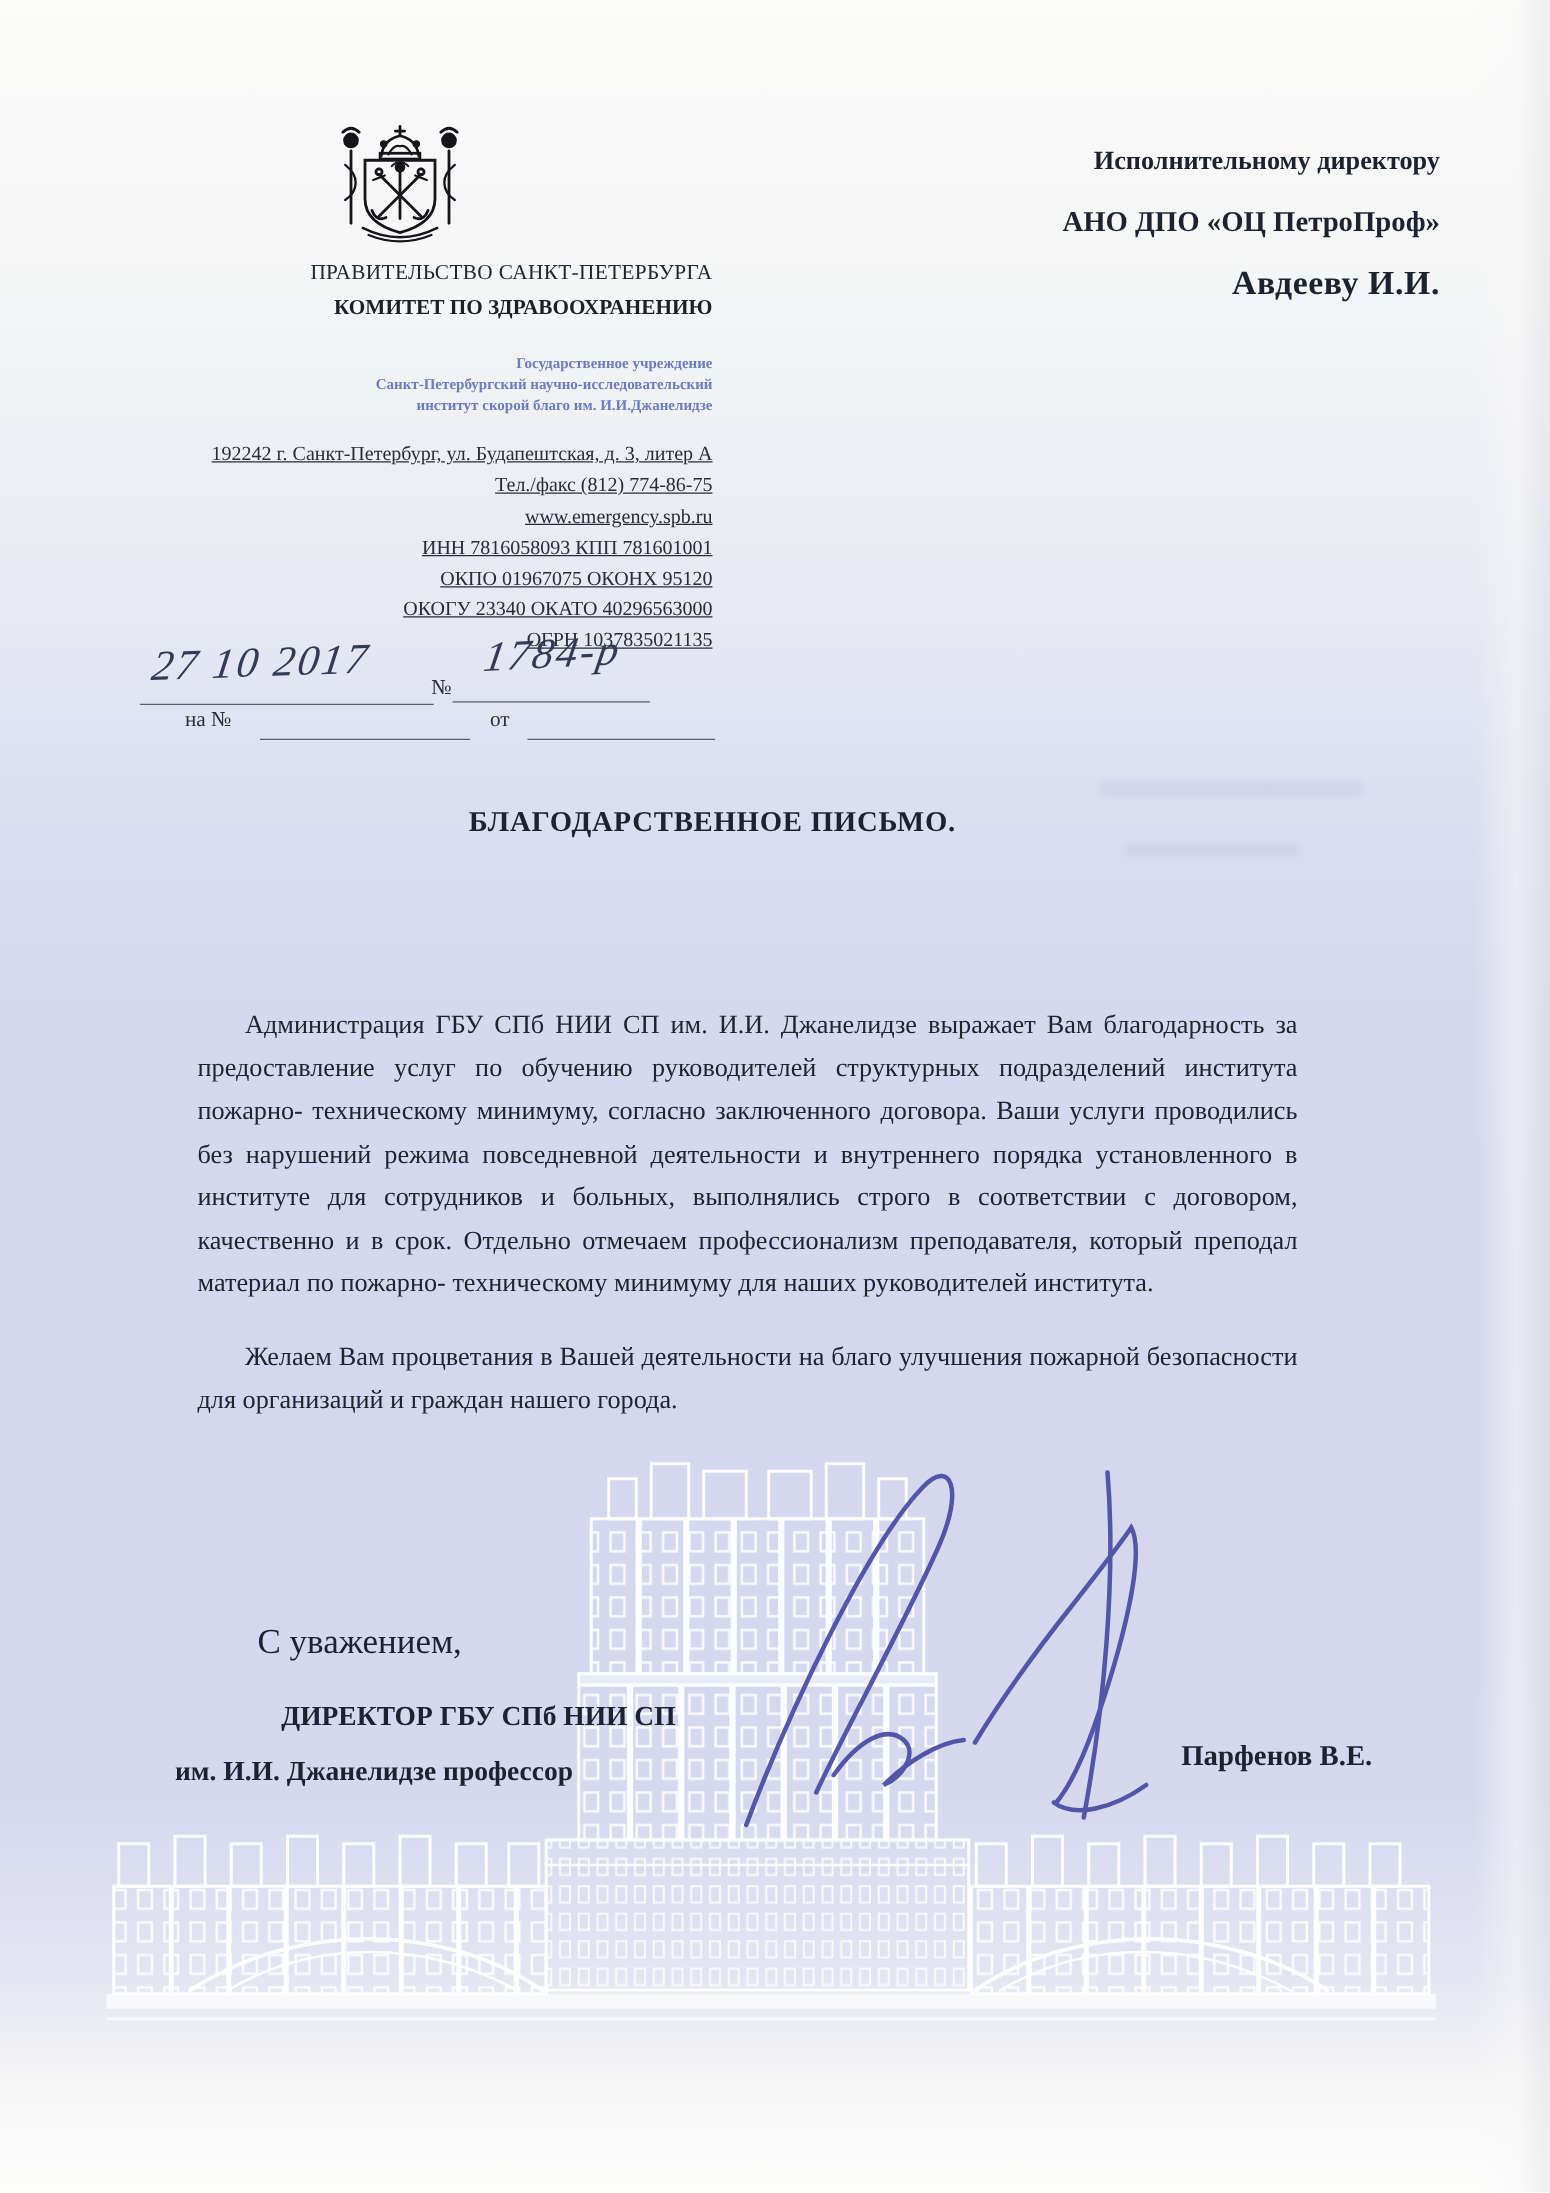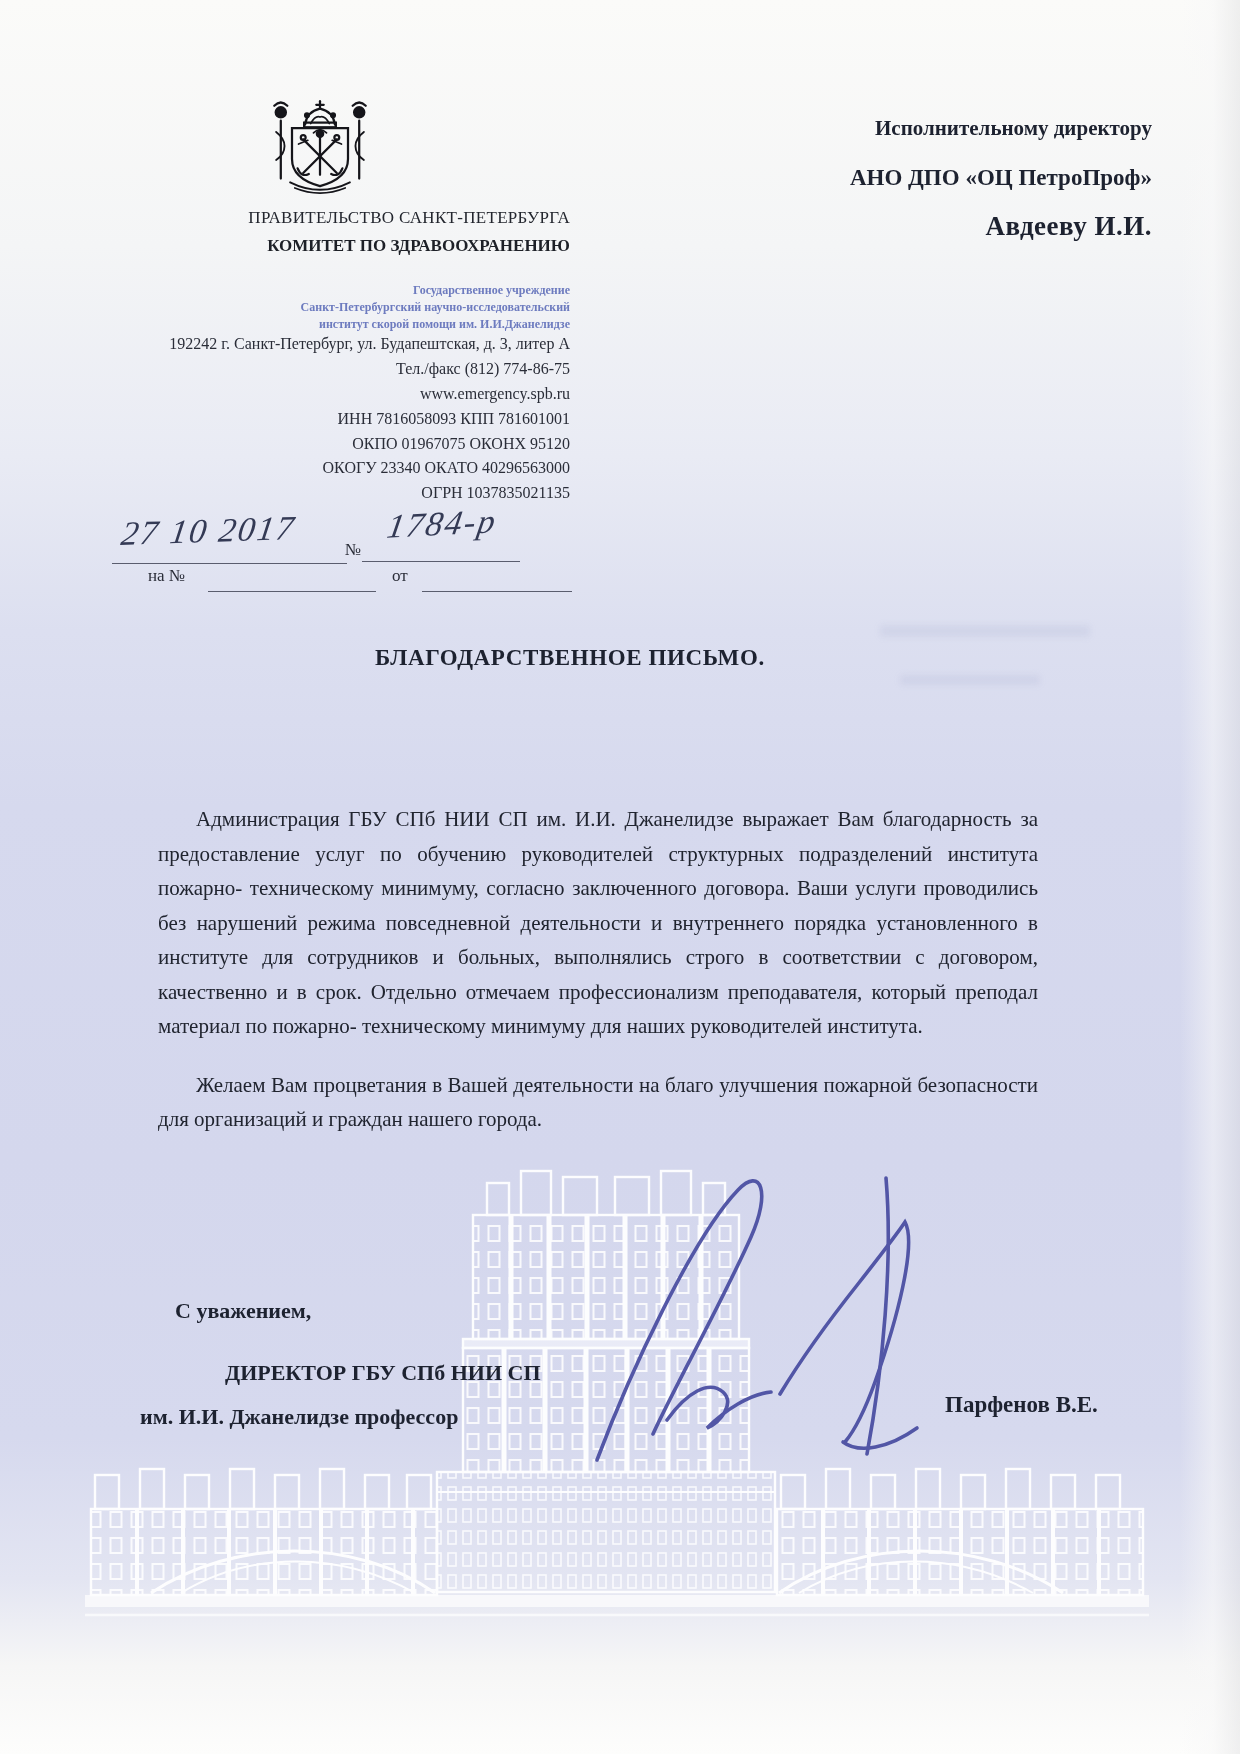--- a/index.html
+++ b/index.html
@@ -19,21 +19,21 @@
     background:linear-gradient(90deg, rgba(255,255,255,0) 0%, rgba(248,248,248,0.55) 55%, rgba(222,222,224,0.45) 100%);
     pointer-events:none;
   }
 
   
   .letterhead { position:absolute; left:70px; top:92px; width:500px; text-align:right; }
   .coat { display:block; margin:0 auto 10px auto; }
   .gov-line { font-size:17px; letter-spacing:.3px; color:#23262e; }
   .committee-line { font-size:17px; font-weight:bold; margin-top:8px; color:#1d2027; }
   .institution { margin-top:26px; font-weight:bold; font-size:12px; line-height:1.4; }
-  .address { font-size:16px; line-height:1.55; color:#2a2d38; }
+  .address { margin-top:20px; font-size:16px; line-height:1.55; color:#2a2d38;text-decoration:underline; }
 
   
   .hand { font-style:italic; color:#343a55; transform:skewX(-10deg) rotate(-2deg);
           display:inline-block; font-size:34px; letter-spacing:2px; }
   .ref-date  { position:absolute; left:122px; top:512px; }
   .ref-nosign{ position:absolute; left:345px; top:540px; font-size:17px; color:#2a2d38; }
   .ref-num   { position:absolute; left:388px; top:505px; transform:skewX(-12deg) rotate(-3deg); }
   .uline { position:absolute; border-bottom:1.6px solid #5a5d6e; }
   .u1 { left:112px; top:528px; width:235px; height:36px; }
   .u2 { left:362px; top:526px; width:158px; height:36px; }
@@ -52,21 +52,21 @@
   .doc-title { position:absolute; left:375px; top:645px; width:550px; text-align:left;
                font-size:23px; font-weight:bold; letter-spacing:.6px; }
 
   
   .body-text { position:absolute; left:158px; top:802px; width:880px;
                font-size:21px; line-height:34.5px; text-align:justify; color:#20242f; }
   .body-text p { text-indent:38px; }
   .body-text p + p { margin-top:24px; }
 
   
-  .sig-salutation { position:absolute; left:175px; top:1298px; font-size:22px; font-weight:bold; z-index:4; }
+  .sig-salutation { position:absolute; left:206px; top:1298px; font-size:28px; font-weight:normal; z-index:4; }
   .sig-title1 { position:absolute; left:225px; top:1360px; font-size:22px; font-weight:bold; z-index:4; }
   .sig-title2 { position:absolute; left:140px; top:1404px; font-size:22px; font-weight:bold; z-index:4; }
   .sig-name   { position:absolute; left:945px; top:1392px; font-size:23px; font-weight:bold; z-index:4; }
 
   .watermark { position:absolute; left:85px; top:1065px; width:1064px; height:556px; z-index:1; }
   .autograph { position:absolute; left:575px; top:1142px; width:360px; height:330px; z-index:5; }
 
   
   .ghost { position:absolute; background:rgba(115,125,175,0.10); filter:blur(3px); border-radius:4px; }
   .g1 { left:880px; top:625px; width:210px; height:12px; }
@@ -117,21 +117,21 @@
         <path d="M33,102 Q60,113 87,102" stroke-width="1.8"></path>
       </g>
     </svg>
 
     <div class="gov-line">ПРАВИТЕЛЬСТВО САНКТ-ПЕТЕРБУРГА</div>
     <div class="committee-line">КОМИТЕТ ПО ЗДРАВООХРАНЕНИЮ</div>
 
     <div class="institution" style="color:#6d7bbf;">
       <div>Государственное учреждение</div>
       <div>Санкт-Петербургский научно-исследовательский</div>
-      <div>институт скорой помощи им. И.И.Джанелидзе</div>
+      <div>институт скорой благо им. И.И.Джанелидзе</div>
     </div>
 
     <div class="address">
       <div>192242 г. Санкт-Петербург, ул. Будапештская, д. 3, литер А</div>
       <div>Тел./факс (812) 774-86-75</div>
       <div>www.emergency.spb.ru</div>
       <div>ИНН 7816058093 КПП 781601001</div>
       <div>ОКПО 01967075 ОКОНХ 95120</div>
       <div>ОКОГУ 23340 ОКАТО 40296563000</div>
       <div>ОГРН 1037835021135</div>

